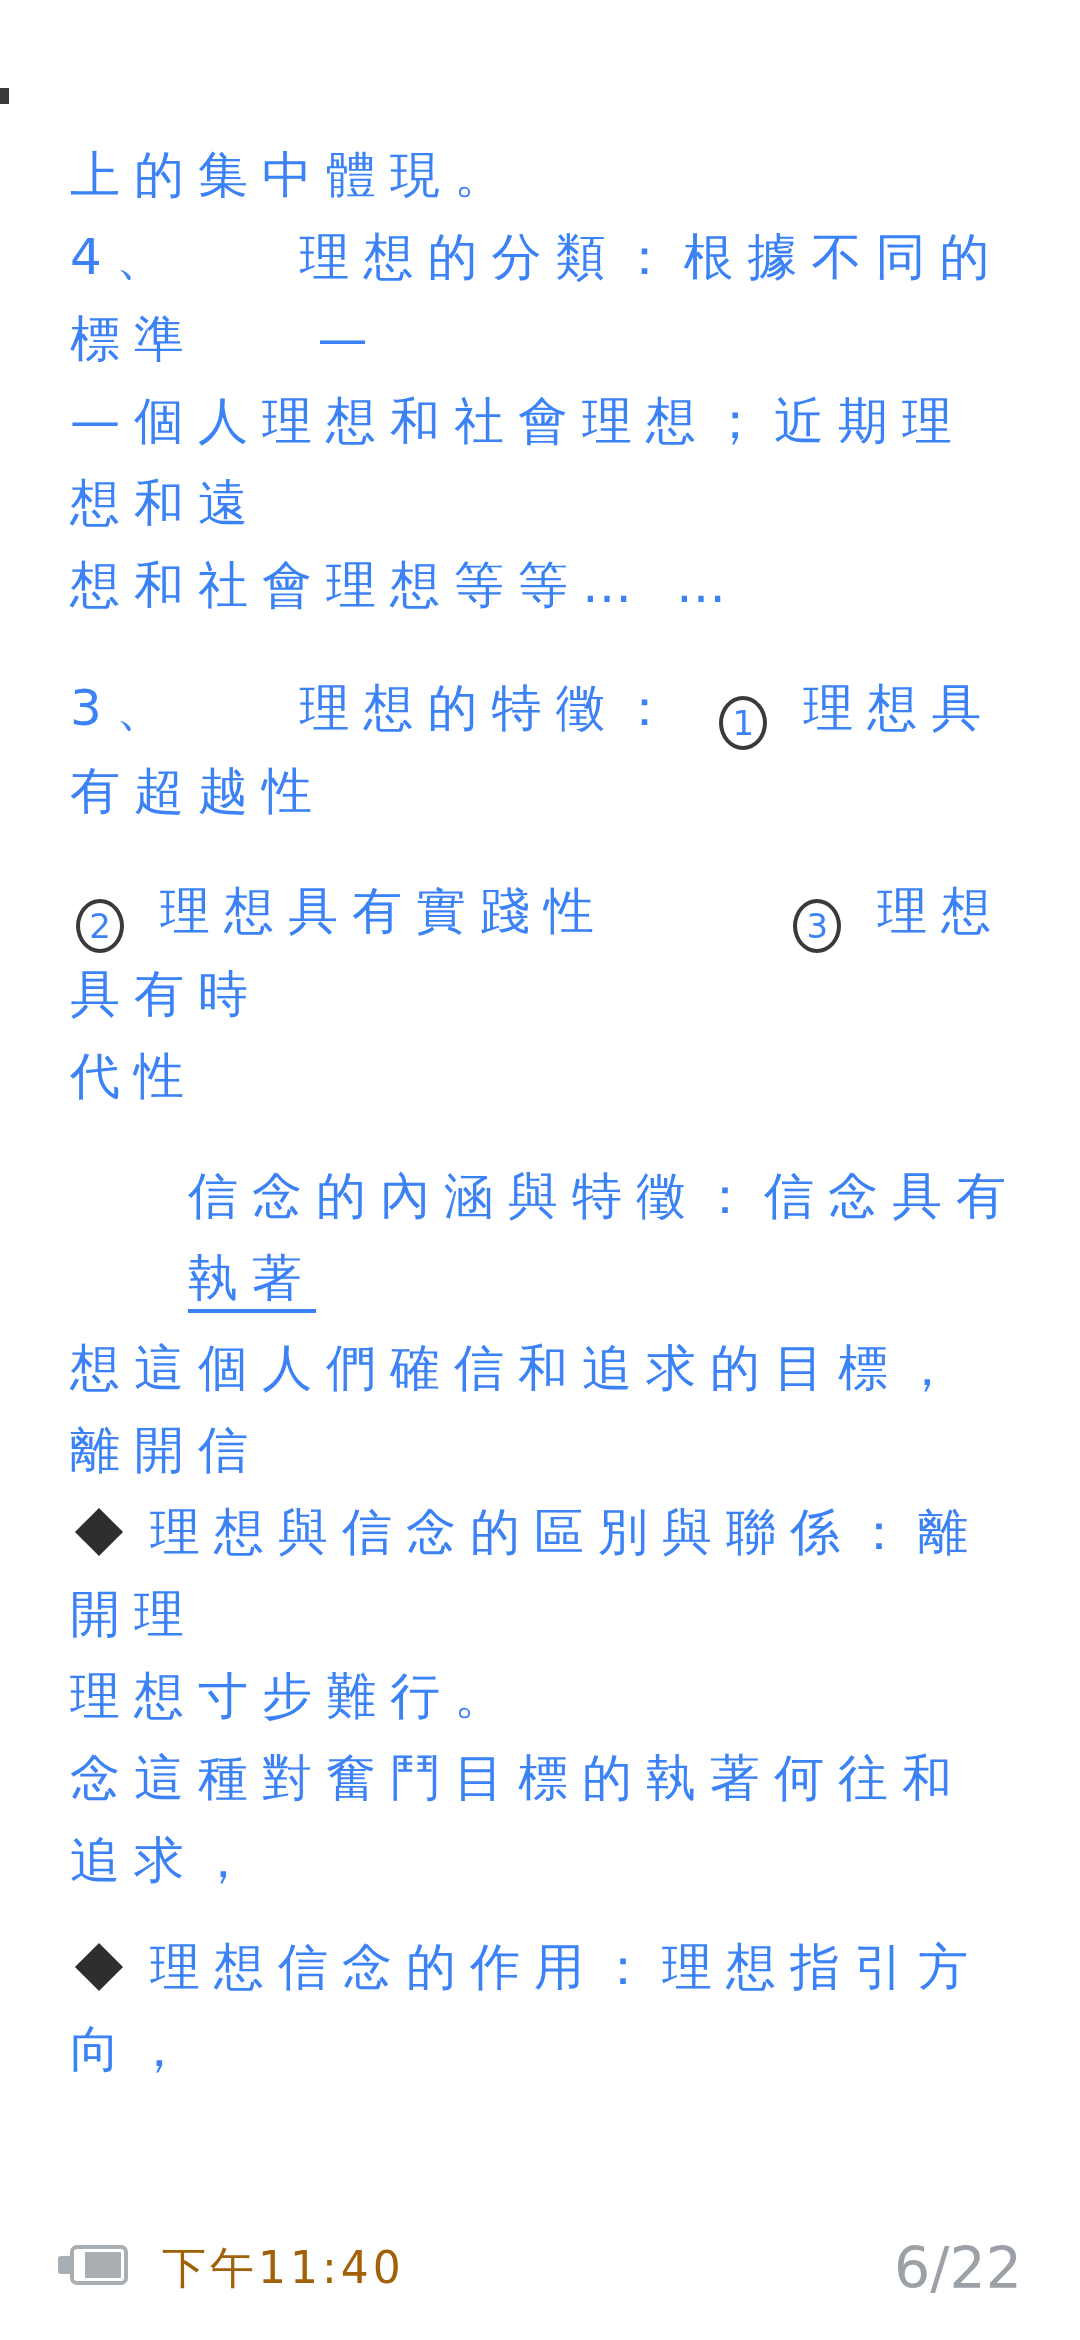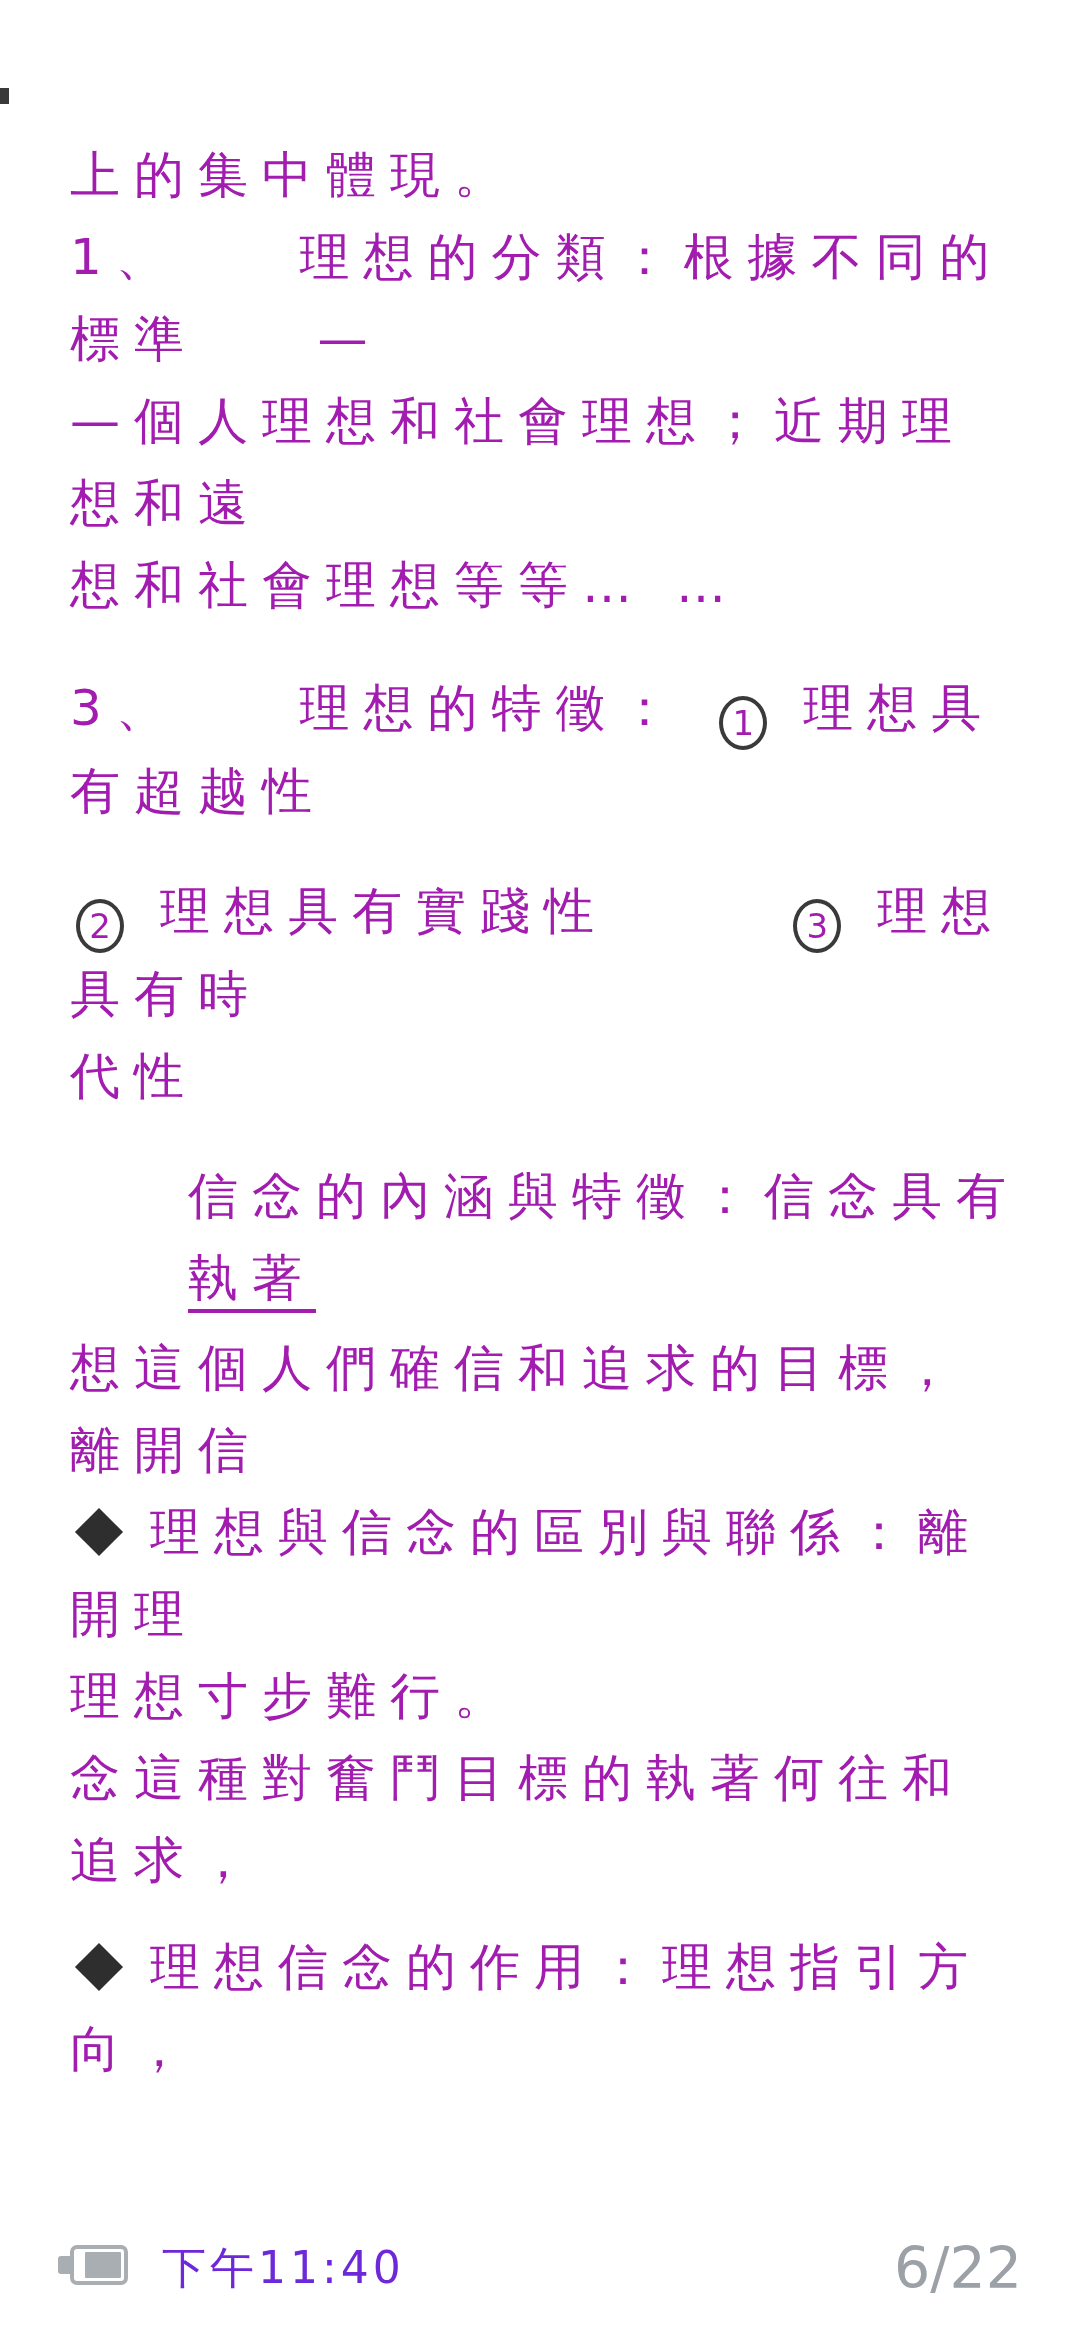--- a/index.html
+++ b/index.html
@@ -22,21 +22,21 @@
     position: absolute;
     top: 134px; left: 70px;
     width: 950px;
   }
   .para { margin: 0; }
   .line {
     font-size: 50px;
     line-height: 82px;
     letter-spacing: 14px;
     white-space: pre-wrap;
-    color: #a21caf;
+    color: #3b82f6;
   }
   .line.indent { padding-left: 118px; }
   .underline {
     text-decoration: underline;
     text-decoration-thickness: 4px;
     text-underline-offset: 14px;
   }
   .circled {
     display: inline-flex;
     align-items: center;
@@ -90,21 +90,21 @@
     width: 36px;
     background: #a9aeb3;
     border-radius: 1px;
   }
   .status-time {
     position: absolute;
     left: 162px; top: 0;
     font-size: 44px;
     line-height: 60px;
     letter-spacing: 4px;
-    color: #6d28d9;
+    color: #a16207;
     white-space: pre;
   }
   .page-indicator {
     position: absolute;
     right: 58px; top: 2px;
     font-size: 57px;
     line-height: 56px;
     color: #9ba1a6;
   }
 </style>
@@ -112,21 +112,21 @@
 <body>
 
 <div class="page">
   <div class="edge-mark"></div>
 
   <div class="content">
       <div class="para" style="margin-top: 0px;">
         <div class="line"><span>上的集中體現。</span></div>
       </div>
       <div class="para" style="margin-top: 0px;">
-        <div class="line"><span>1、    理想的分類：根據不同的標準    —</span></div>
+        <div class="line"><span>4、    理想的分類：根據不同的標準    —</span></div>
         <div class="line"><span>—個人理想和社會理想；近期理想和遠</span></div>
         <div class="line"><span>想和社會理想等等… …</span></div>
       </div>
       <div class="para" style="margin-top: 41px;">
         <div class="line"><span>3、    理想的特徵： </span><span class="circled">1</span><span> 理想具有超越性</span></div>
       </div>
       <div class="para" style="margin-top: 38px;">
         <div class="line"><span class="circled">2</span><span> 理想具有實踐性      </span><span class="circled">3</span><span> 理想具有時</span></div>
         <div class="line"><span>代性</span></div>
       </div>

